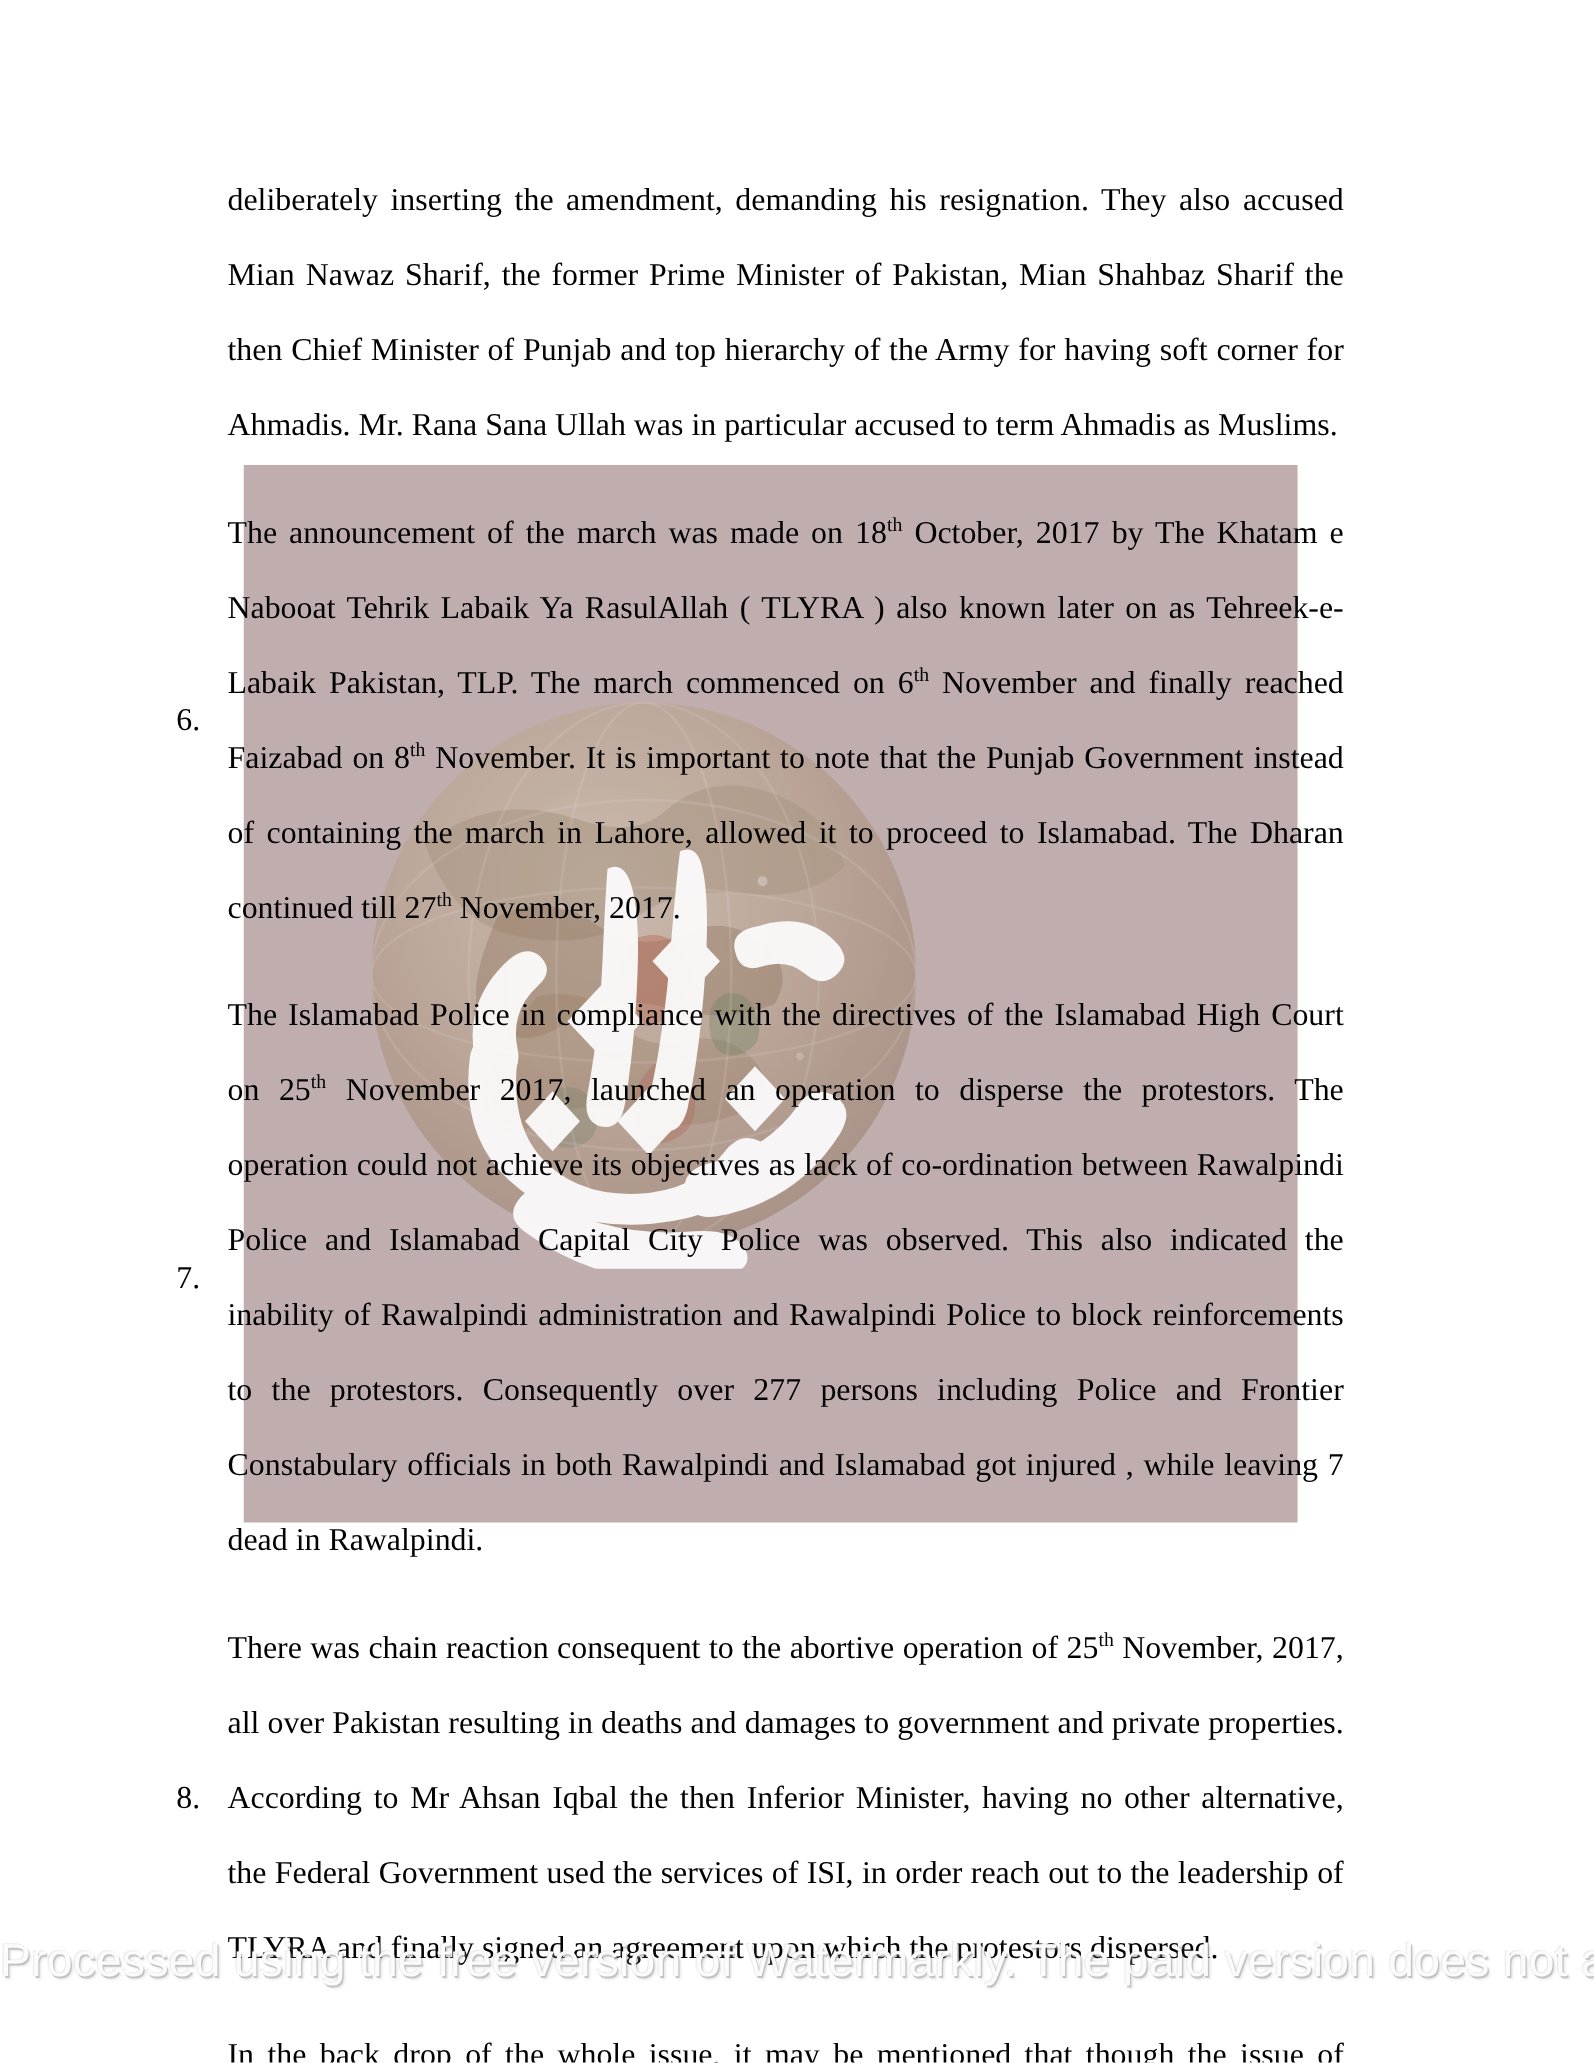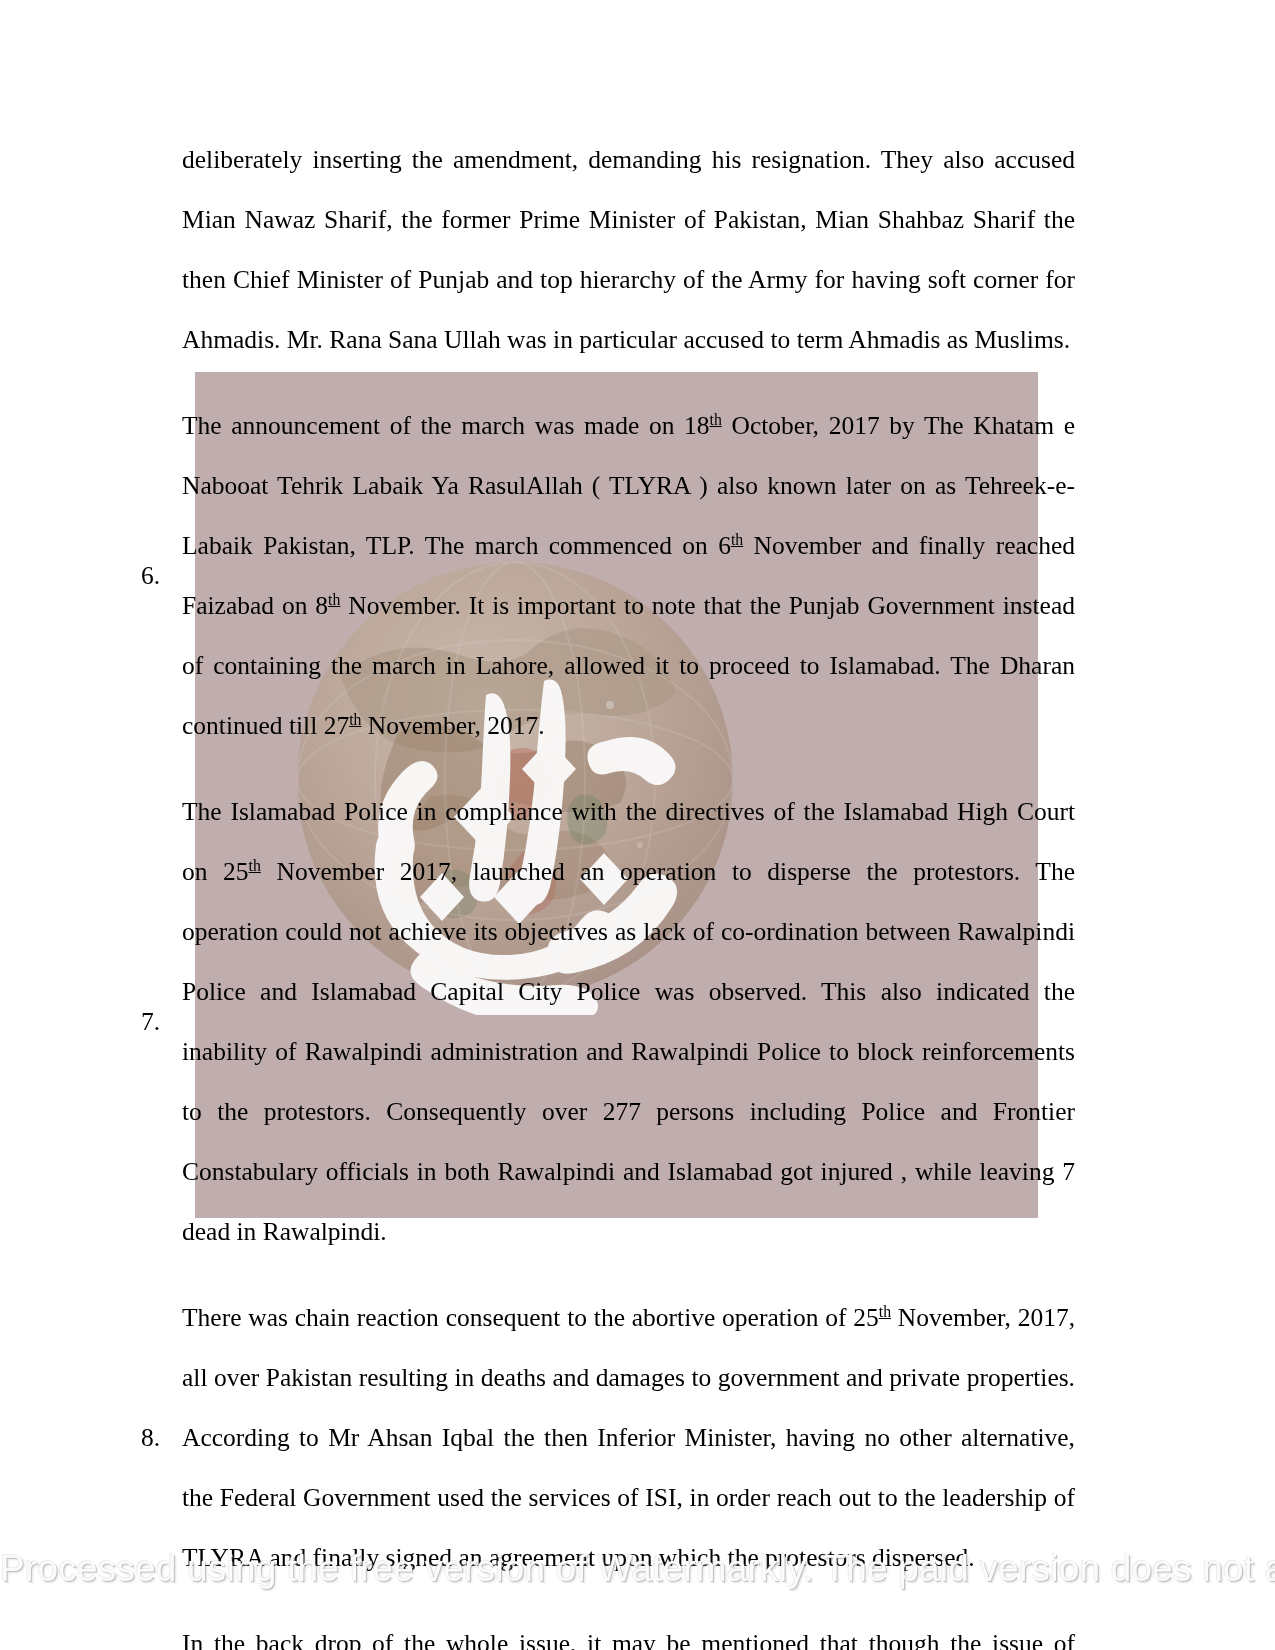--- a/index.html
+++ b/index.html
@@ -87,21 +87,20 @@
     position: absolute;
     left: 139px;
     top: 130px;
     width: 936px;
   }
 
   sup {
     font-size: 0.62em;
     vertical-align: super;
     line-height: 0;
-    text-decoration: underline;
   }
 
   
   .wm-notice {
     position: absolute;
     left: 0;
     top: 1548px;
     width: 1275px;
     text-align: center;
     font-family: "Liberation Sans", "DejaVu Sans", sans-serif;

